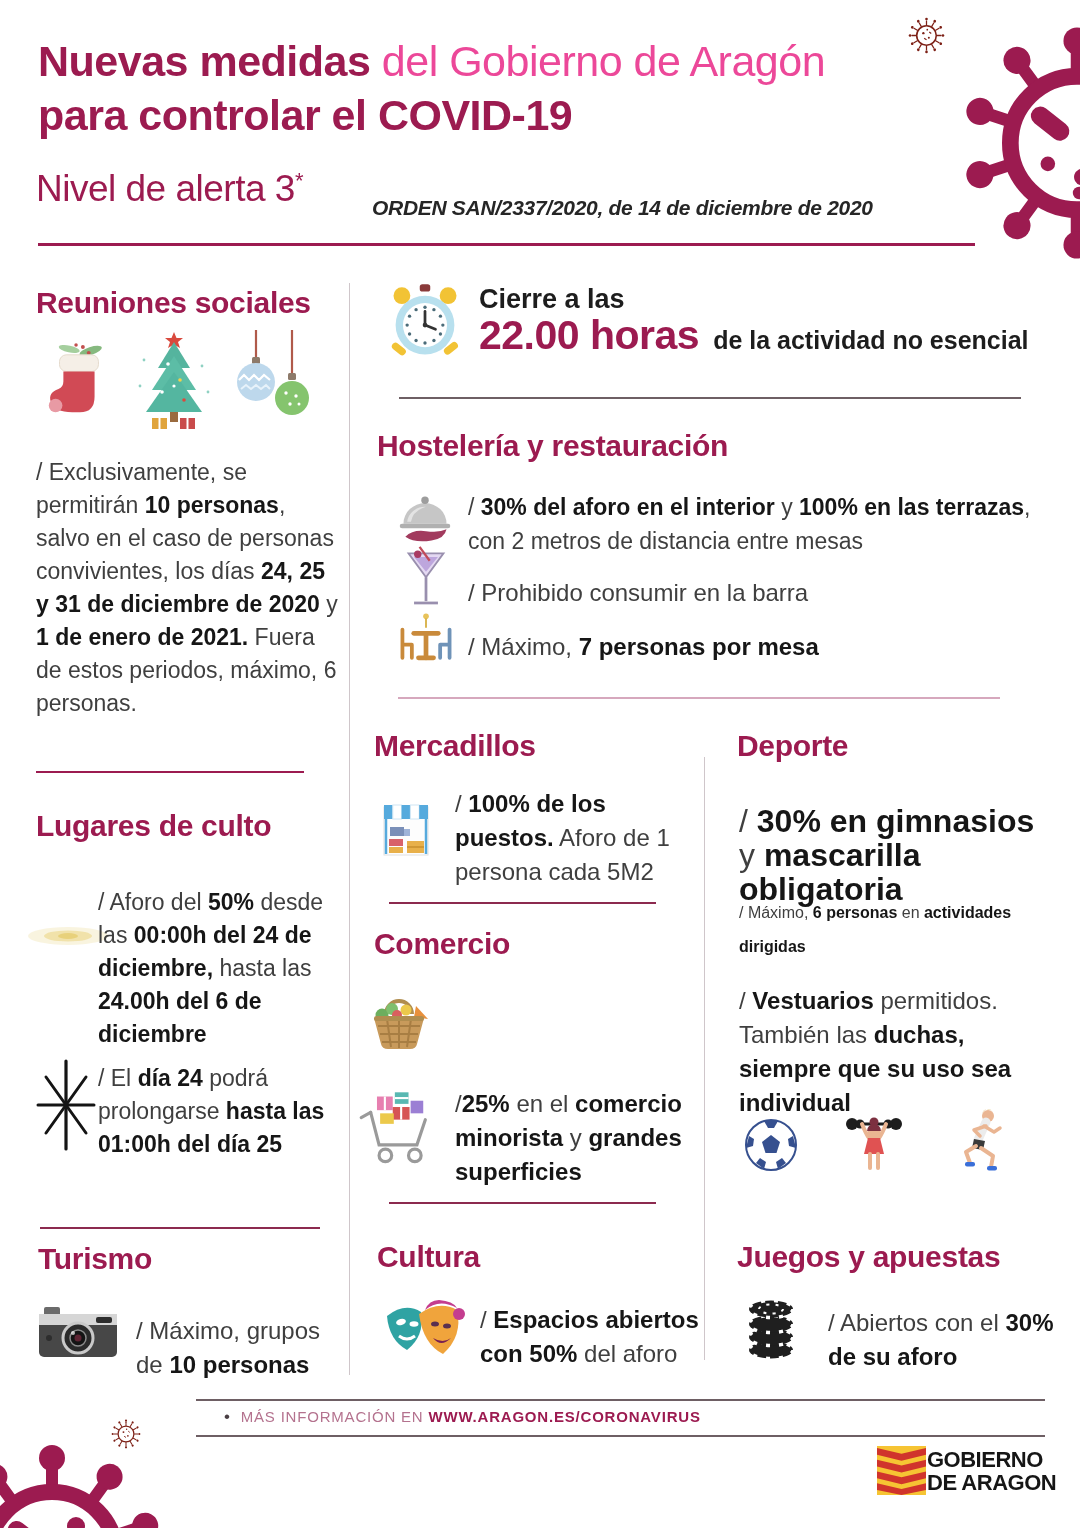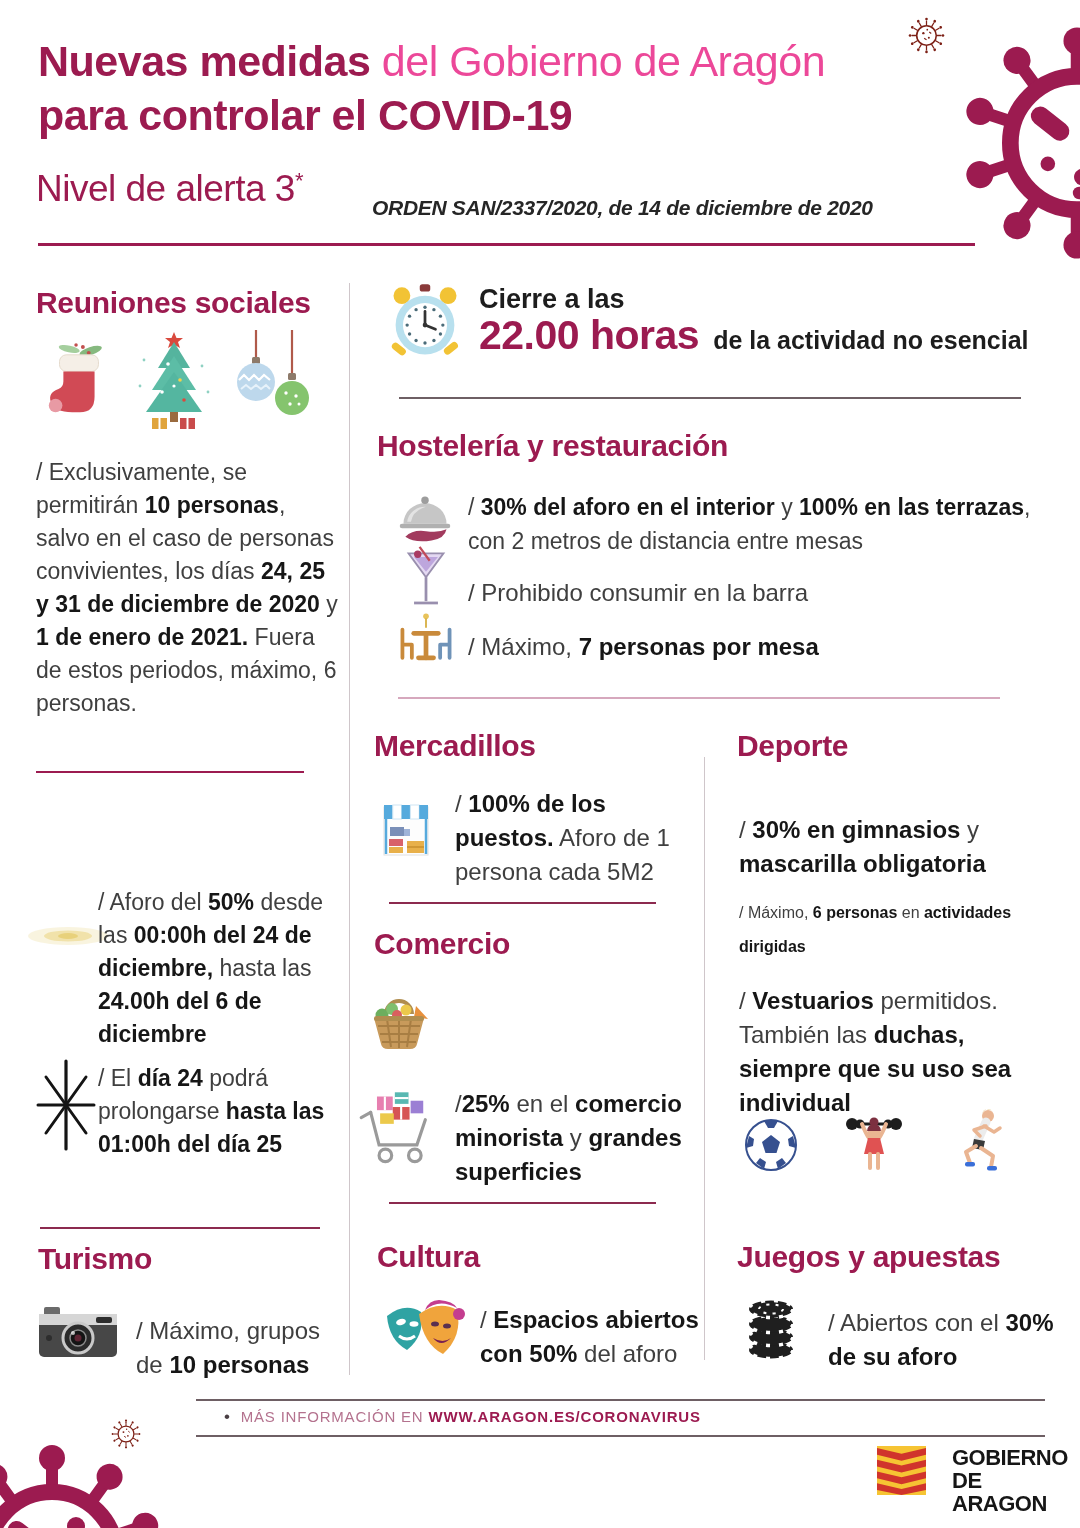--- a/index.html
+++ b/index.html
@@ -35,21 +35,21 @@
   
   .rich{font-size:23px;line-height:33px;color:#3f3f3f;}
   .rich b{color:#161616;font-weight:700;}
   #reuniones-body{left:36px;top:456px;width:302px;}
   #host1-text{left:468px;top:490px;width:570px;line-height:34px;font-size:23px;}
   #host2-text{left:468px;top:576px;width:480px;font-size:24px;}
   #host3-text{left:468px;top:630px;width:480px;font-size:24px;}
   #merc-text{left:455px;top:787px;width:225px;line-height:34px;font-size:24px;}
   #com1-text{left:455px;top:994px;width:245px;line-height:34px;font-size:24px;}
   #com2-text{left:455px;top:1087px;width:250px;line-height:34px;font-size:24px;}
-  #dep1-text{left:739px;top:804px;width:298px;line-height:34px;font-size:24px;margin-top:9px;}
+  #dep1-text{left:739px;top:804px;width:298px;line-height:34px;font-size:32px;}
   #dep2-text{left:739px;top:896px;width:298px;line-height:34px;font-size:16px;}
   #dep3-text{left:739px;top:984px;width:308px;line-height:34px;font-size:24px;}
   #culto1-text{left:98px;top:886px;width:248px;}
   #culto2-text{left:98px;top:1062px;width:248px;}
   #turismo-text{left:136px;top:1314px;width:215px;line-height:34px;font-size:24px;}
   #cultura-text{left:480px;top:1303px;width:240px;line-height:34px;font-size:24px;}
   #juegos-text{left:828px;top:1306px;width:240px;line-height:34px;font-size:24px;}
 
   
   #closing-icon{left:383px;top:281px;width:84px;height:84px;}
@@ -92,21 +92,21 @@
   #virus-big-bottom{left:-68px;top:1436px;width:240px;height:240px;color:#9c1b50;}
   #virus-small-bottom{left:107px;top:1415px;width:38px;height:38px;color:#7d2016;}
 
   
   #footer-rule-top{left:196px;top:1399px;width:849px;height:2px;background:#6e5f64;}
   #footer-rule-bottom{left:196px;top:1435px;width:849px;height:2px;background:#6e5f64;}
   #footer-info{left:224px;top:1407px;font-size:15px;letter-spacing:0.8px;white-space:nowrap;}
   #footer-info .bullet{color:#4a3f44;margin-right:10px;font-size:17px;}
   #footer-info .label{color:#b4728e;font-weight:400;}
   #footer-info .url{color:#9c1b50;font-weight:700;}
-  #logo{left:877px;top:1446px;display:flex;gap:26px;}
+  #logo{left:877px;top:1446px;display:flex;align-items:center;gap:1px;}
   #logo .flag{width:49px;height:49px;flex:0 0 auto;}
   #logo .logo-text{font-size:22px;line-height:23px;font-weight:700;color:#161616;letter-spacing:-0.5px;}
 </style>
 </head>
 <body>
 
 <div class="page">
 
   <svg width="0" height="0" style="position:absolute" aria-hidden="true">
     <defs>
@@ -452,20 +452,21 @@
     <line x1="38" y1="16" x2="30" y2="34" stroke="#ececec" stroke-width="9" stroke-linecap="round"></line>
     <polyline points="38,20 26,24 32,30" stroke="#eab592" stroke-width="3.5" fill="none" stroke-linecap="round" stroke-linejoin="round"></polyline>
     <polyline points="36,20 46,26 52,22" stroke="#eab592" stroke-width="3.5" fill="none" stroke-linecap="round" stroke-linejoin="round"></polyline>
     <path d="M26,33 l11,2 l-2,9 l-11,-2 z" fill="#3a3a3a"></path>
     <polyline points="28,40 18,46 22,57" stroke="#eab592" stroke-width="4" fill="none" stroke-linecap="round" stroke-linejoin="round"></polyline>
     <polyline points="33,42 45,50 43,61" stroke="#eab592" stroke-width="4" fill="none" stroke-linecap="round" stroke-linejoin="round"></polyline>
     <rect x="17" y="56" width="10" height="4.5" rx="2" fill="#3a6fd8"></rect>
     <rect x="39" y="60" width="10" height="4.5" rx="2" fill="#3a6fd8"></rect>
   </svg>
 
+  <h2 class="abs sec" id="sec-culto">Lugares de culto</h2>
   <svg class="icon" id="culto1-icon" viewBox="0 0 84 40">
     <ellipse cx="42" cy="20" rx="40" ry="9" fill="#f3e9bf" opacity="0.5"></ellipse>
     <ellipse cx="42" cy="20" rx="24" ry="5.5" fill="#ecd98e" opacity="0.65"></ellipse>
     <ellipse cx="42" cy="20" rx="10" ry="3" fill="#e6cd6f" opacity="0.8"></ellipse>
   </svg>
   <p class="abs rich" id="culto1-text"><span>/ Aforo del </span><b>50%</b><span> desde las </span><b>00:00h del 24 de diciembre,</b><span> hasta las </span><b>24.00h del 6 de diciembre</b></p>
 
   <svg class="icon" id="culto2-icon" viewBox="0 0 76 96">
     <g stroke="#141414" stroke-linecap="round">
       <line x1="38" y1="4" x2="38" y2="92" stroke-width="3.2"></line>

